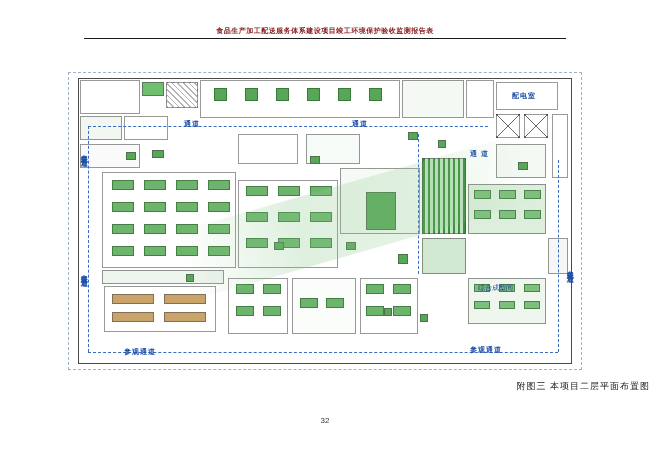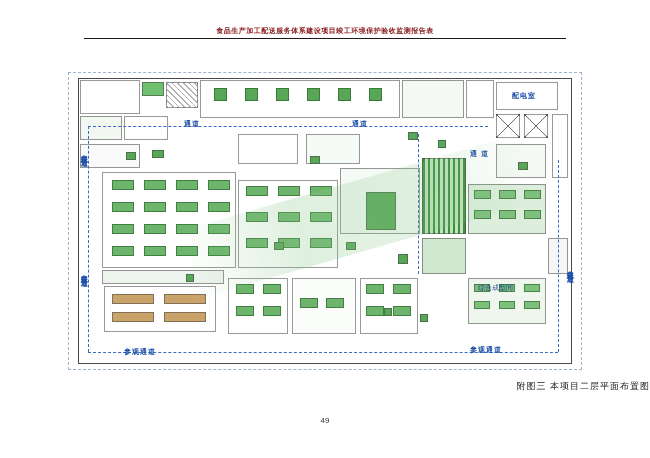--- a/index.html
+++ b/index.html
@@ -189,15 +189,15 @@
         <div class="plabel vert" style="left: 500px; top: 192px;">参观通道</div>
         <div class="plabel" style="left: 58px; top: 276px;">参观通道</div>
         <div class="plabel" style="left: 404px; top: 274px;">参观通道</div>
         <div class="plabel dark" style="left: 412px; top: 212px;">综合成型间</div>
       </div>
     <div class="watermark"></div>
   </div>
 
   <div class="caption">附图三  本项目二层平面布置图</div>
 
-  <div class="pageno">49</div>
+  <div class="pageno">32</div>
 
 </div>
 
 </body></html>

